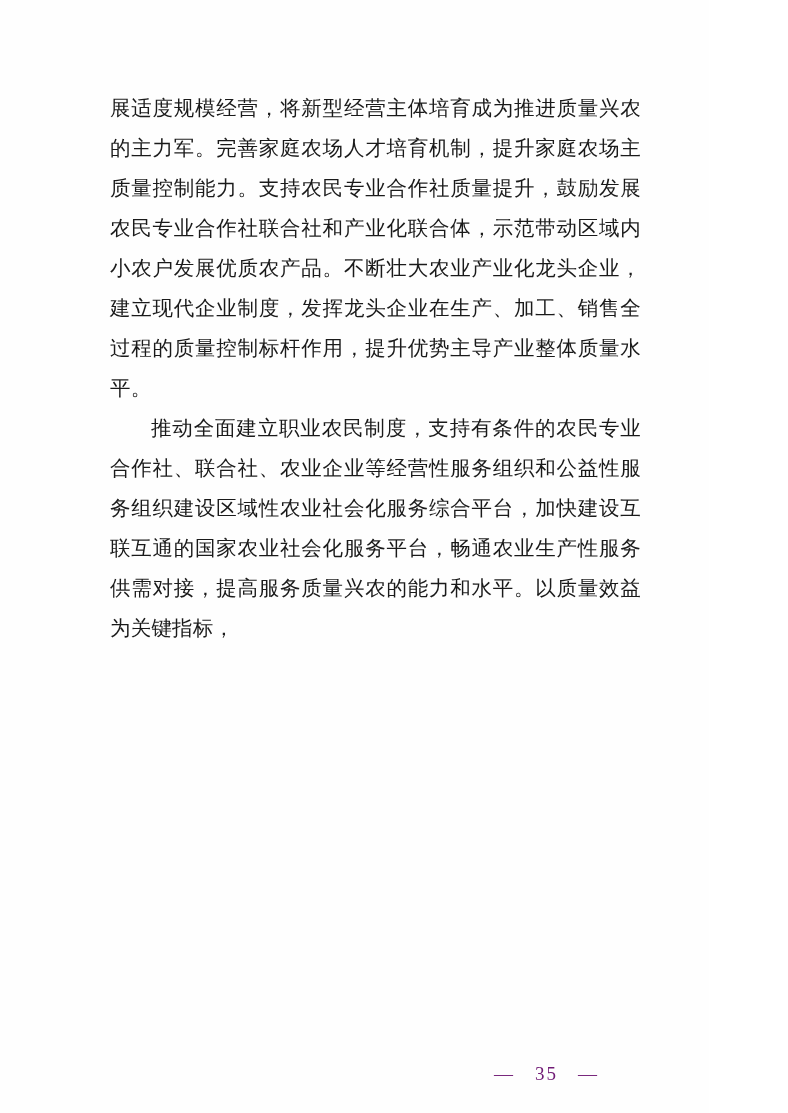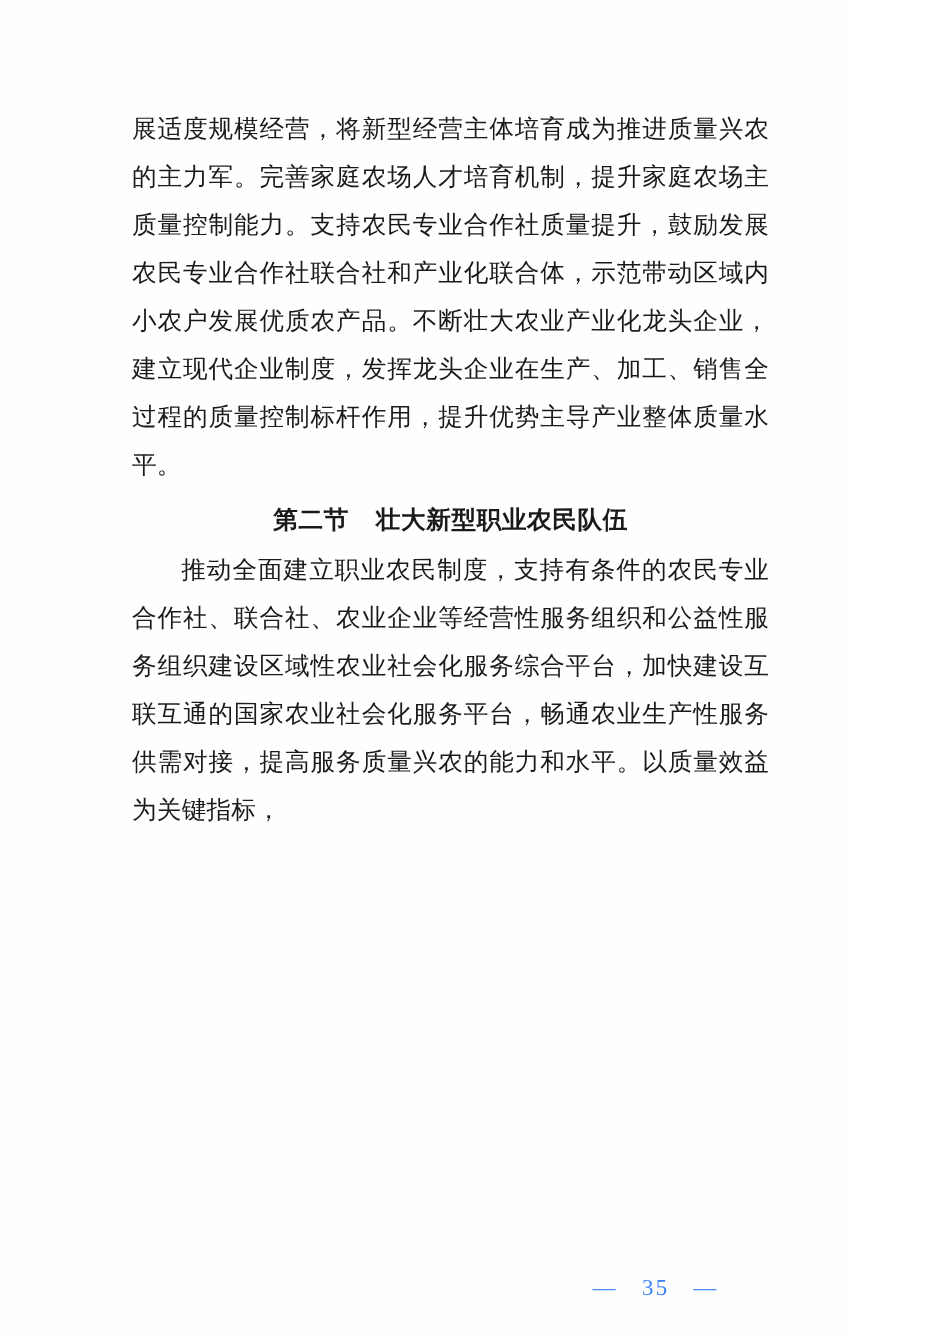--- a/index.html
+++ b/index.html
@@ -50,38 +50,35 @@
     margin-right: 1.1em;
   }
   .page-number {
     position: absolute;
     left: 0;
     right: 110px;
     bottom: 28px;
     text-align: right;
     font-size: 19px;
     letter-spacing: 2px;
-    color: #3b82f6;
+    color: #701a75;
     font-family: "Liberation Serif", "DejaVu Serif", serif;
   }
   .page-number .dash {
     margin: 0 10px;
   }
 </style>
 </head>
 <body>
 
 <div class="page">
   <div class="doc-body">
 
     <p class="para no-indent">展适度规模经营，将新型经营主体培育成为推进质量兴农的主力军。完善家庭农场人才培育机制，提升家庭农场主质量控制能力。支持农民专业合作社质量提升，鼓励发展农民专业合作社联合社和产业化联合体，示范带动区域内小农户发展优质农产品。不断壮大农业产业化龙头企业，建立现代企业制度，发挥龙头企业在生产、加工、销售全过程的质量控制标杆作用，提升优势主导产业整体质量水平。</p>
 
-    <h2 class="section-heading">
-      <span class="sec-num">第二节</span><span>壮大新型职业农民队伍</span>
-    </h2>
 
 
 
     <p class="para">推动全面建立职业农民制度，支持有条件的农民专业合作社、联合社、农业企业等经营性服务组织和公益性服务组织建设区域性农业社会化服务综合平台，加快建设互联互通的国家农业社会化服务平台，畅通农业生产性服务供需对接，提高服务质量兴农的能力和水平。以质量效益为关键指标，</p>
 
   </div>
 
   <div class="page-number">
     <span>—</span><span class="dash"></span><span>35</span><span class="dash"></span><span>—</span>
   </div>

